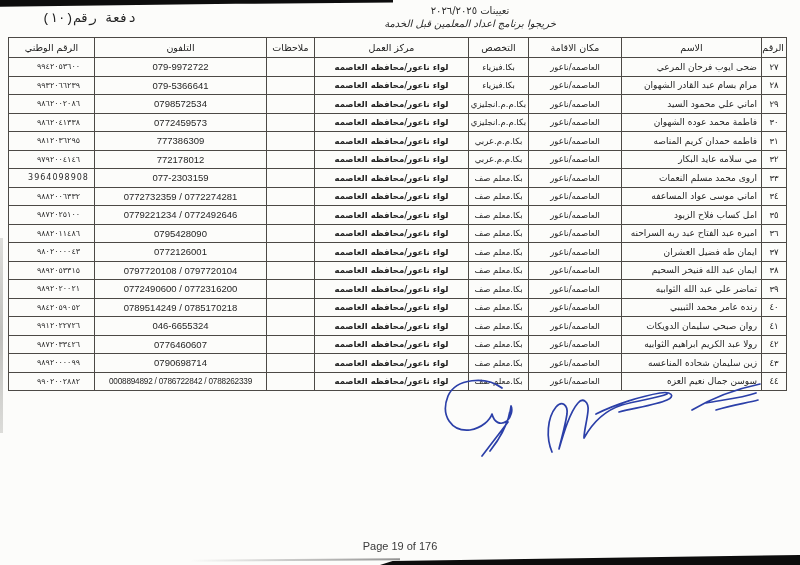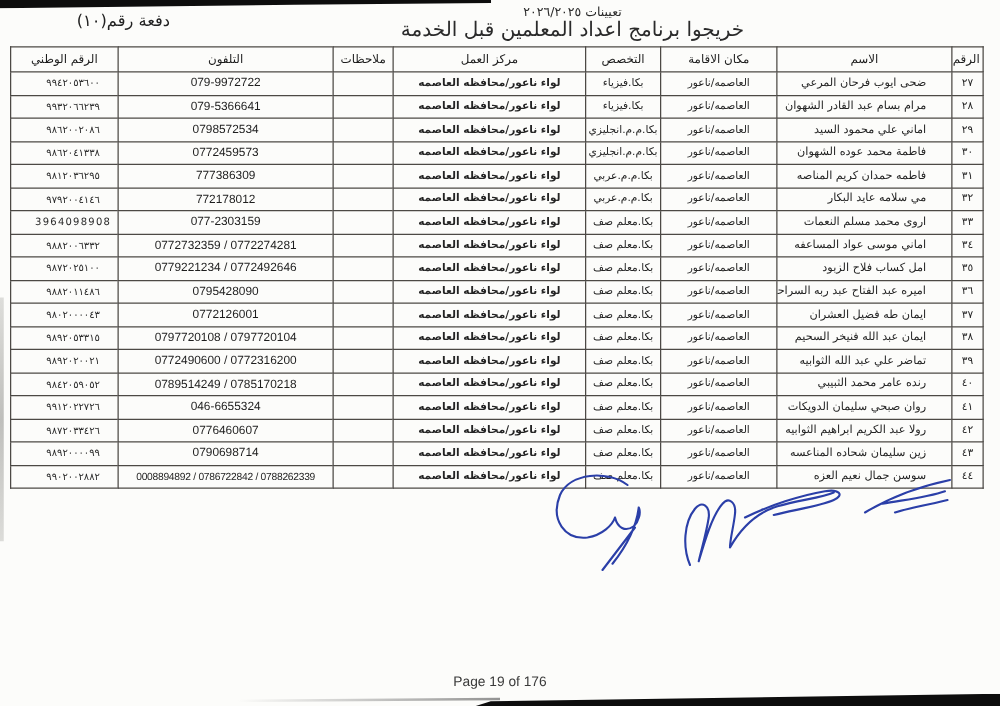--- a/index.html
+++ b/index.html
@@ -23,40 +23,40 @@
     background:linear-gradient(to right,rgba(120,120,120,0),rgba(90,90,90,.65));
     transform:rotate(-.4deg);
   }
   .artifact-left{
     position:absolute;left:0;top:238px;width:3px;height:195px;
     background:linear-gradient(#c4c4c0,#8d8d89,#c2c2be);opacity:.55;
   }
   
   .batch-label{
     position:absolute;left:16px;top:10px;width:120px;
-    direction:rtl;font-size:13px;color:#222;
+    direction:rtl;font-size:13px;color:#222;font-family:Liberation Mono, monospace;
   }
   .titles{
-    position:absolute;left:298px;top:4px;width:320px;text-align:center;direction:rtl;
+    position:absolute;left:310px;top:4px;width:320px;text-align:center;direction:rtl;
   }
   .title-1{font-size:10px;line-height:13px;color:#2a2a2a;}
-  .title-2{font-size:16px;line-height:13px;color:#2a2a2a;}
+  .title-2{font-size:10px;line-height:13px;color:#2a2a2a;font-style:italic;}
   
   table.roster{
     position:absolute;left:8px;top:37px;width:778px;
     border-collapse:collapse;table-layout:fixed;direction:rtl;
   }
   .roster th,.roster td{
     border:1px solid #4c4945;overflow:hidden;white-space:nowrap;
     padding:0 2px;font-weight:normal;
   }
   .roster th{height:19px;font-size:9.5px;color:#1c1c1c;text-align:center;}
   .roster td{height:17.5px;font-size:9px;color:#242424;}
   td.c-num{text-align:center;font-size:8.5px;}
-  td.c-name{text-align:right;padding-right:20px;}
+  td.c-name{text-align:right;padding-right:4px;}
   td.c-res{text-align:center;font-size:8.5px;}
   td.c-spec{text-align:center;font-size:8.5px;margin-top:32px;}
   td.c-work{text-align:center;font-size:8.5px;font-weight:bold;}
   td.c-notes{text-align:center;}
   td.c-phone{
     text-align:center;direction:ltr;
     font-family:"Liberation Sans",sans-serif;font-size:9.5px;color:#1e1e1e;
   }
   tbody tr:last-child td.c-phone{font-size:8.2px;letter-spacing:-.2px;}
   td.c-nid{text-align:center;font-size:8px;letter-spacing:1px;color:#2a2a2a;padding-left:16px;}

